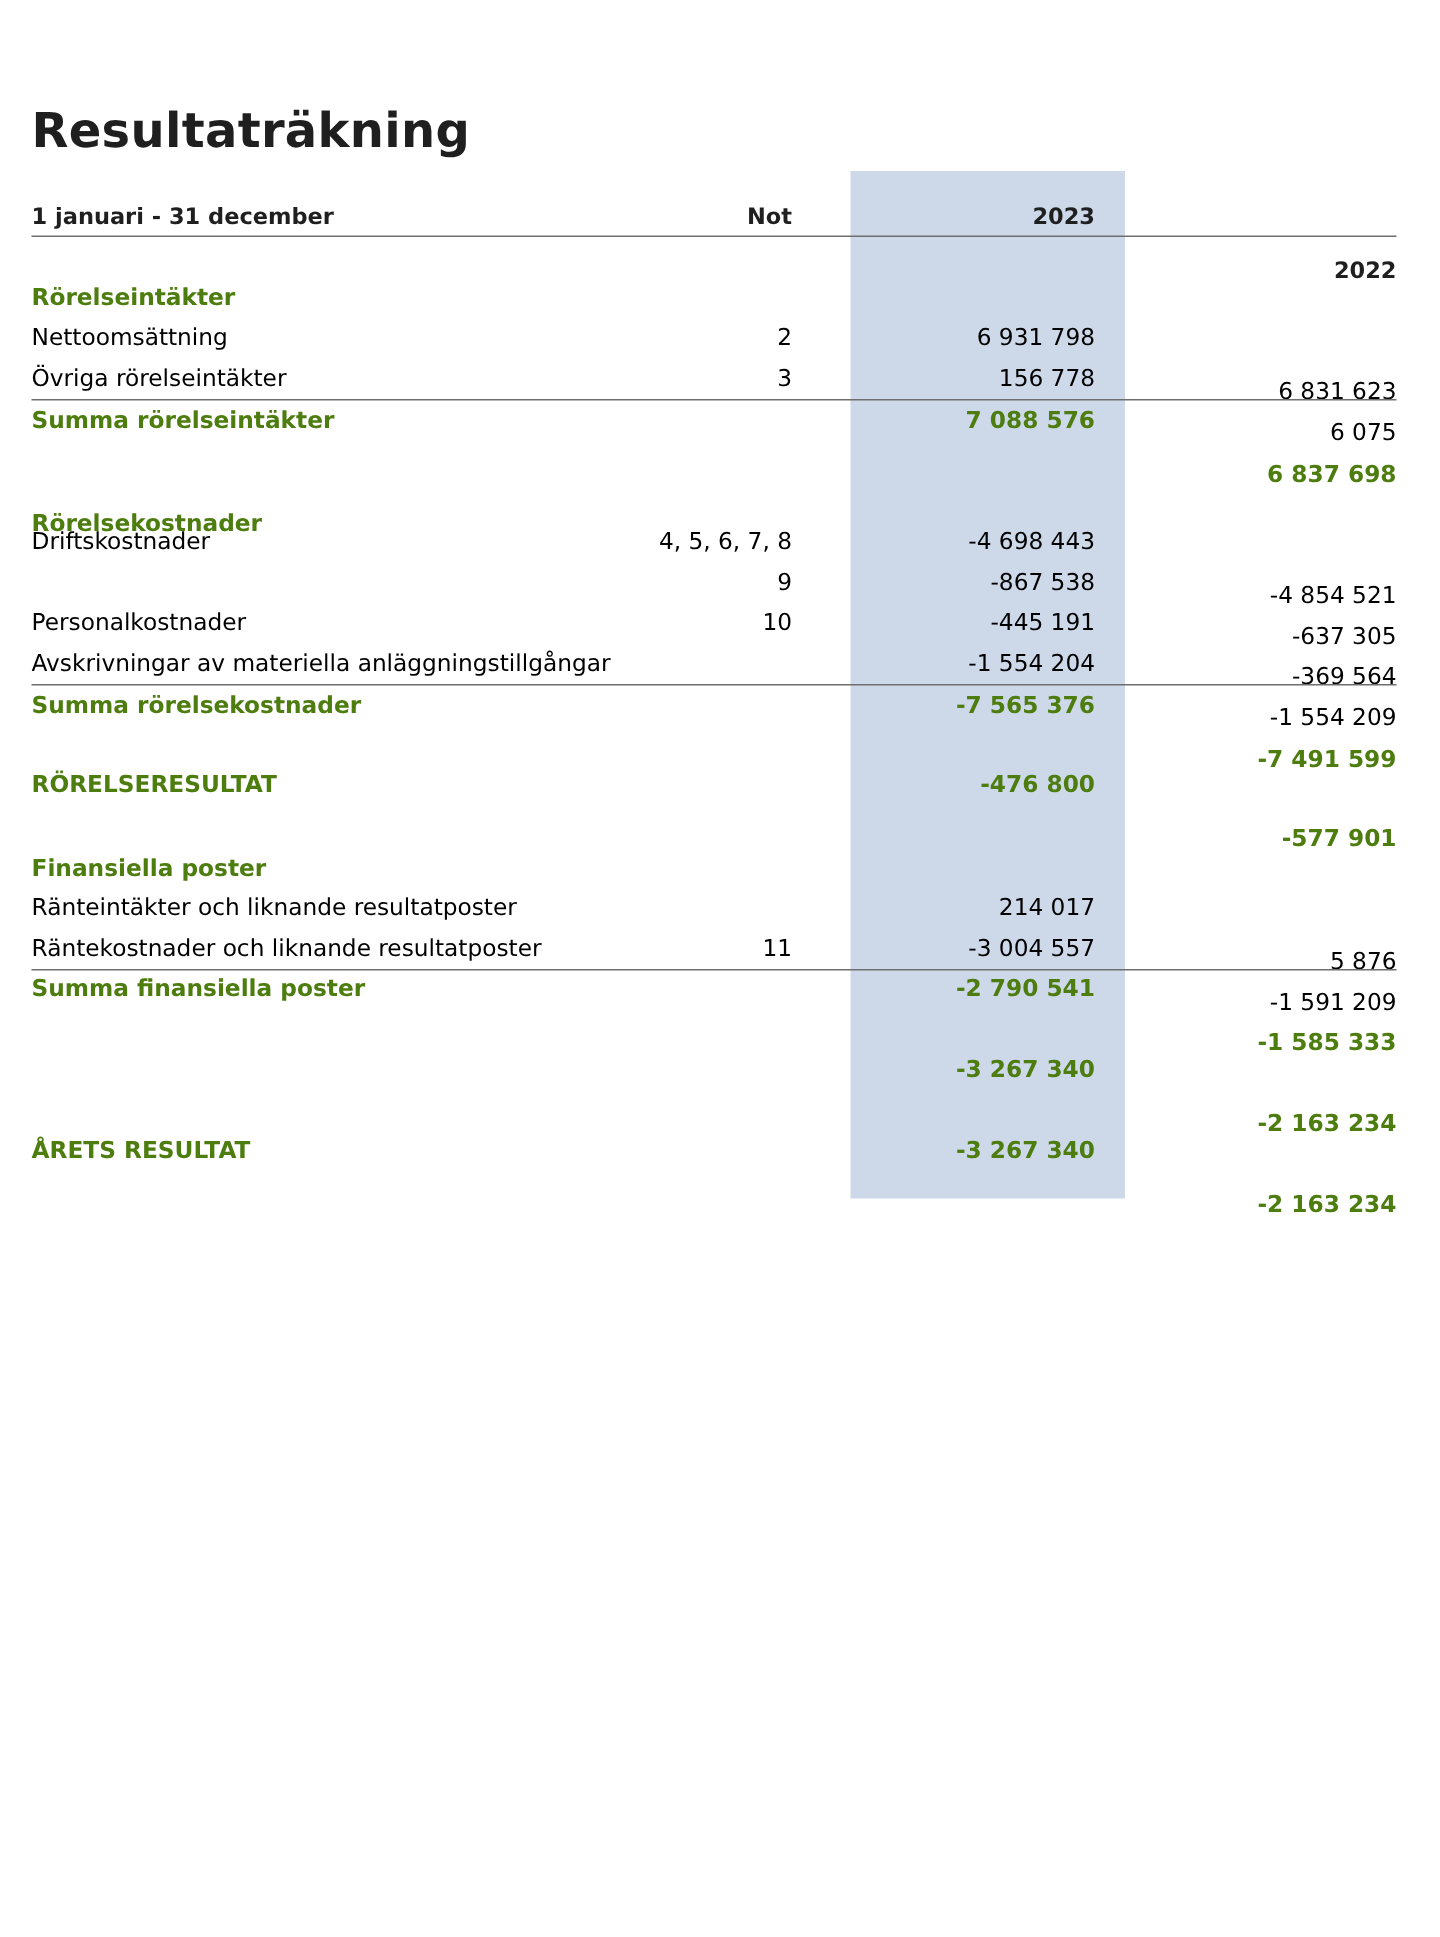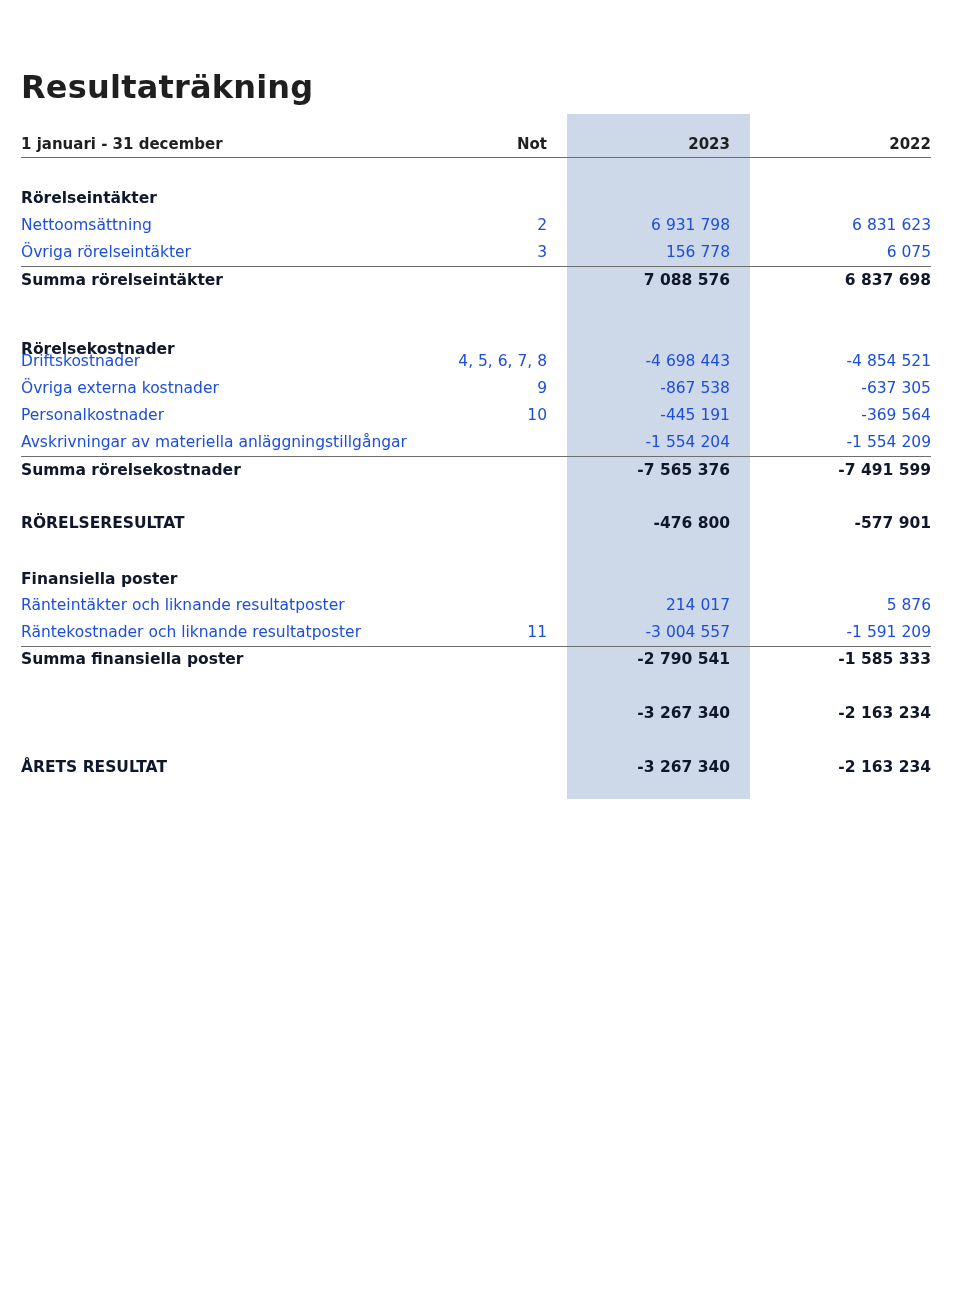--- a/index.html
+++ b/index.html
@@ -14,26 +14,26 @@
   .highlight {
     position: absolute; left: 567px; top: 114px; width: 183px; height: 685px;
     background: #cdd8e9;
   }
   .table { position: absolute; left: 21px; top: 0; width: 910px; }
   .row {
     position: absolute; left: 0; width: 910px; height: 27px;
     font-size: 15.5px; line-height: 27px;
   }
   .row .label { position: absolute; left: 0; white-space: nowrap; }
-  .row .note { position: absolute; right: 384px; text-align: right; white-space: nowrap; }
+  .row .note { position: absolute; right: 403px; text-align: right; white-space: nowrap; }
   .row .v2023 { position: absolute; right: 201px; text-align: center; white-space: nowrap; }
-  .row .v2022 { position: absolute; right: 0; text-align: left; white-space: nowrap; }
-  .row.bold { font-weight: bold; color: #0f172a; }
+  .row .v2022 { position: absolute; right: 0; text-align: left; white-space: nowrap; margin-top: 36px; }
+  .row.bold { font-weight: bold; color: #4d7c0f; }
   .row.head { font-weight: bold; font-size: 15px; color: #1f1f1f; }
-  .row.normal { color: #1d4ed8; font-weight: normal; }
+  .row.normal { color: #000000; font-weight: normal; }
   .rule {
     position: absolute; left: 0; width: 910px; height: 0;
     border-top: 1.5px solid #6e6e6e;
   }
 </style>
 </head>
 <body>
 
 <div class="title">Resultaträkning</div>
 <div class="highlight"></div>
@@ -73,21 +73,20 @@
   <div class="row bold" style="top:336px;">
     <span class="label">Rörelsekostnader</span>
   </div>
   <div class="row normal" style="top:348px;">
     <span class="label">Driftskostnader</span>
     <span class="note">4, 5, 6, 7, 8</span>
     <span class="v2023">-4 698 443</span>
     <span class="v2022">-4 854 521</span>
   </div>
   <div class="row normal" style="top:375px;">
-    <span class="label">Övriga externa kostnader</span>
     <span class="note">9</span>
     <span class="v2023">-867 538</span>
     <span class="v2022">-637 305</span>
   </div>
   <div class="row normal" style="top:402px;">
     <span class="label">Personalkostnader</span>
     <span class="note">10</span>
     <span class="v2023">-445 191</span>
     <span class="v2022">-369 564</span>
   </div>

